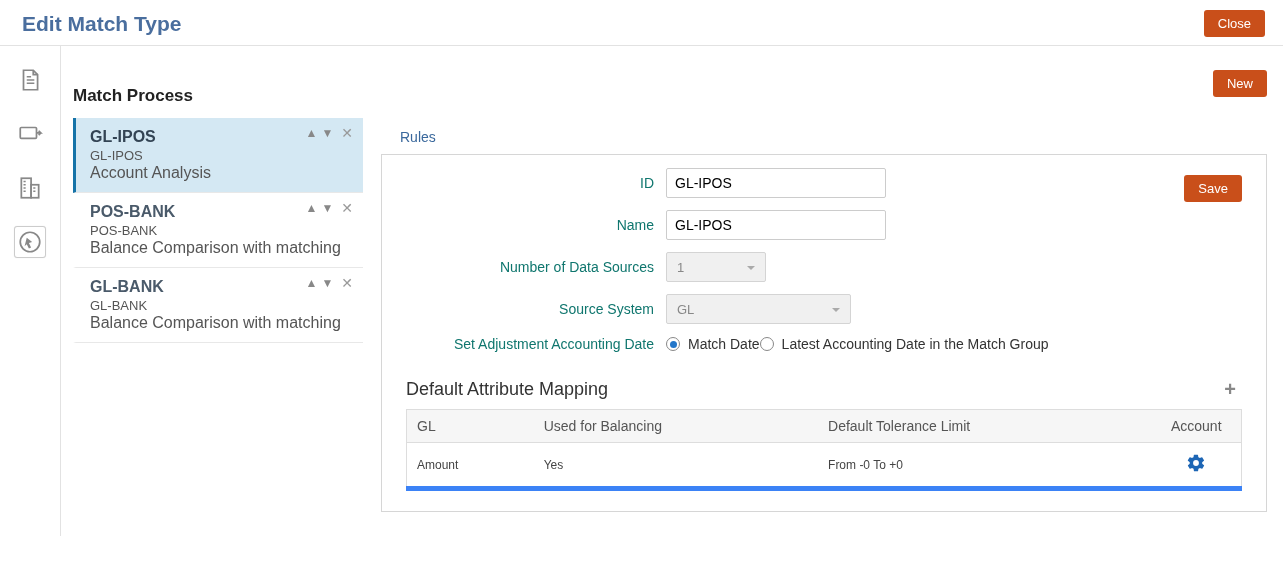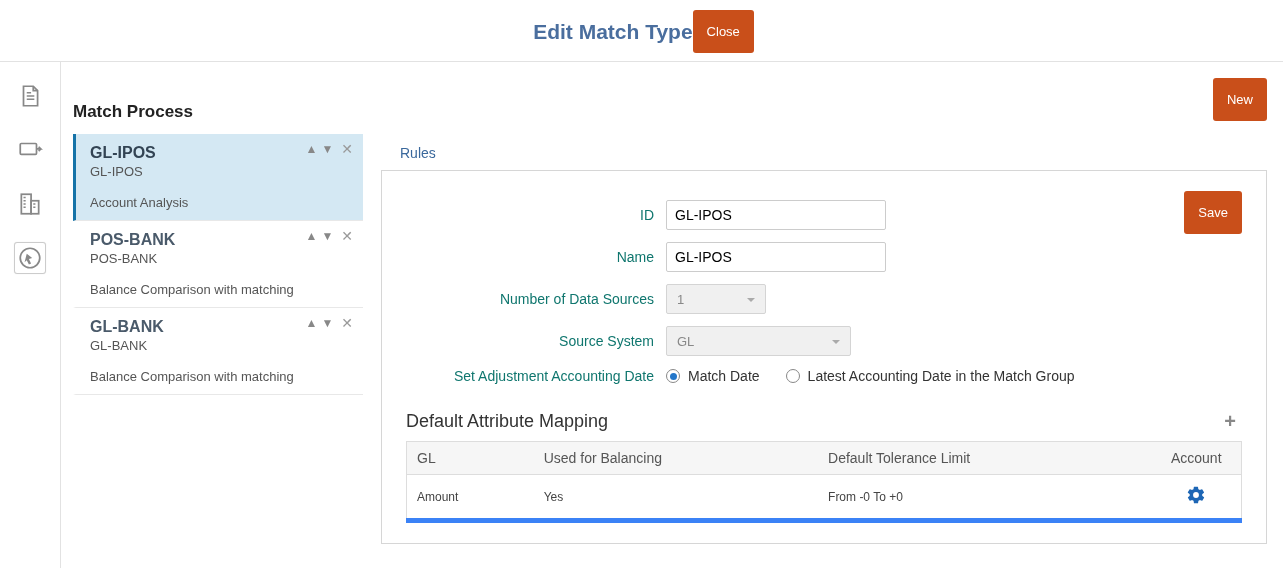--- a/index.html
+++ b/index.html
@@ -1,20 +1,20 @@
 <!DOCTYPE html>
 <html><head>
   <meta charset="utf-8">
   <style>
     * { box-sizing: border-box; margin: 0; padding: 0; font-family: Arial, Helvetica, sans-serif; }
     body { background: #fff; color: #333; font-size: 14px; }
     
-    .page-header { display: flex; justify-content: center; align-items: center; padding: 10px 18px 8px 22px; }
+    .page-header { display: flex; justify-content: space-between; align-items: center; padding: 10px 18px 8px 22px; }
     .page-title { color: #4a6e9e; font-size: 21px; font-weight: bold; }
-    .btn { border: none; border-radius: 3px; padding: 14px 14px; font-size: 13px; cursor: pointer; color: #fff; }
+    .btn { border: none; border-radius: 3px; padding: 6px 14px; font-size: 13px; cursor: pointer; color: #fff; }
     .btn-orange { background: #c94f1a; }
     
     .main-wrap { display: flex; border-top: 1px solid #e2e2e2; }
     
     .icon-rail { width: 60px; display: flex; flex-direction: column; align-items: center; padding-top: 18px; gap: 22px; }
     .rail-icon { width: 32px; height: 32px; display: flex; align-items: center; justify-content: center; cursor: pointer; }
     .rail-icon svg { width: 26px; height: 26px; }
     .rail-icon.active { border: 1px solid #ccc; border-radius: 3px; background: #fff; box-shadow: 0 0 1px rgba(0,0,0,0.15); }
     
     .content { flex: 1; border-left: 1px solid #e2e2e2; padding: 14px 16px 24px 12px; }
@@ -23,41 +23,41 @@
     .section-title { font-size: 17px; font-weight: bold; color: #222; margin-top: 26px; }
     
     .match-layout { display: flex; gap: 18px; }
     
     .process-list { width: 290px; flex-shrink: 0; }
     .process-item { position: relative; padding: 10px 14px 10px 14px; border-left: 3px solid transparent; border-bottom: 1px solid #e8e8e8; cursor: pointer; }
     .process-item.selected { background: #d4e8f3; border-left: 3px solid #1573a8; }
     .process-item .p-title { font-size: 16px; font-weight: bold; color: #4a5a6a; }
     .process-item.selected .p-title { color: #334454; }
     .process-item .p-id { font-size: 13px; color: #555; margin-top: 2px; }
-    .process-item .p-desc { font-size: 13px; color: #555; margin-top: 16px; }
+    .process-item .p-desc { font-size: 16px; color: #555; margin-top: 1px; }
     .process-item .item-icons { position: absolute; top: 8px; right: 10px; display: flex; gap: 4px; align-items: center; }
     .process-item .item-icons span { color: #888; font-size: 12px; line-height: 1; cursor: pointer; }
     
     .detail-pane { flex: 1; }
     .tabs { display: flex; border-bottom: 1px solid #d6d6d6; }
     .tab { padding: 10px 18px; font-size: 14px; color: #3a689c; cursor: pointer; border: 1px solid transparent; border-bottom: none; margin-bottom: -1px; }
     .tab.active { border: 1px solid #d6d6d6; border-bottom: 1px solid #fff; border-radius: 3px 3px 0 0; background: #fff; }
     
     .tab-content { border: 1px solid #d6d6d6; border-top: none; padding: 20px 24px; }
     
     .form-area { position: relative; }
     .save-wrap { text-align: right; margin-bottom: -34px; }
     
     .form-row { display: flex; align-items: center; margin-bottom: 12px; }
     .form-row label { width: 260px; text-align: right; padding-right: 12px; color: #0f766e; font-size: 14px; }
     .form-row .finput { width: 220px; padding: 6px 8px; border: 1px solid #ccc; border-radius: 2px; font-size: 14px; }
     .form-row .fselect { width: 100px; height: 30px; background: #f0f0f0; border: 1px solid #d4d4d4; border-radius: 2px; position: relative; display: inline-flex; align-items: center; padding: 0 24px 0 10px; color: #888; font-size: 13px; }
     .form-row .fselect-wide { width: 185px; }
     .form-row .fselect::after { content: ''; position: absolute; right: 10px; top: 50%; margin-top: -1px; border: 4px solid transparent; border-top-color: #aaa; }
-    .radio-group { display: flex; align-items: center; gap: 26px; }
+    .radio-group { display: flex; align-items: center; }
     .radio-opt { display: flex; align-items: center; gap: 8px; color: #333; }
     .radio-dot { width: 14px; height: 14px; border: 1px solid #888; border-radius: 50%; display: inline-flex; align-items: center; justify-content: center; }
     .radio-dot.checked::after { content: ''; width: 7px; height: 7px; background: #2376c9; border-radius: 50%; }
     
     .subheader { font-size: 18px; color: #333; margin: 14px 0 10px 0; font-weight: normal; }
     
     .mapping-block { margin-top: 26px; }
     .mapping-head { display: flex; justify-content: space-between; align-items: center; margin-bottom: 8px; }
     .mapping-title { font-size: 18px; color: #333; }
     .plus-icon { color: #888; font-size: 20px; font-weight: bold; cursor: pointer; padding: 0 6px; }

